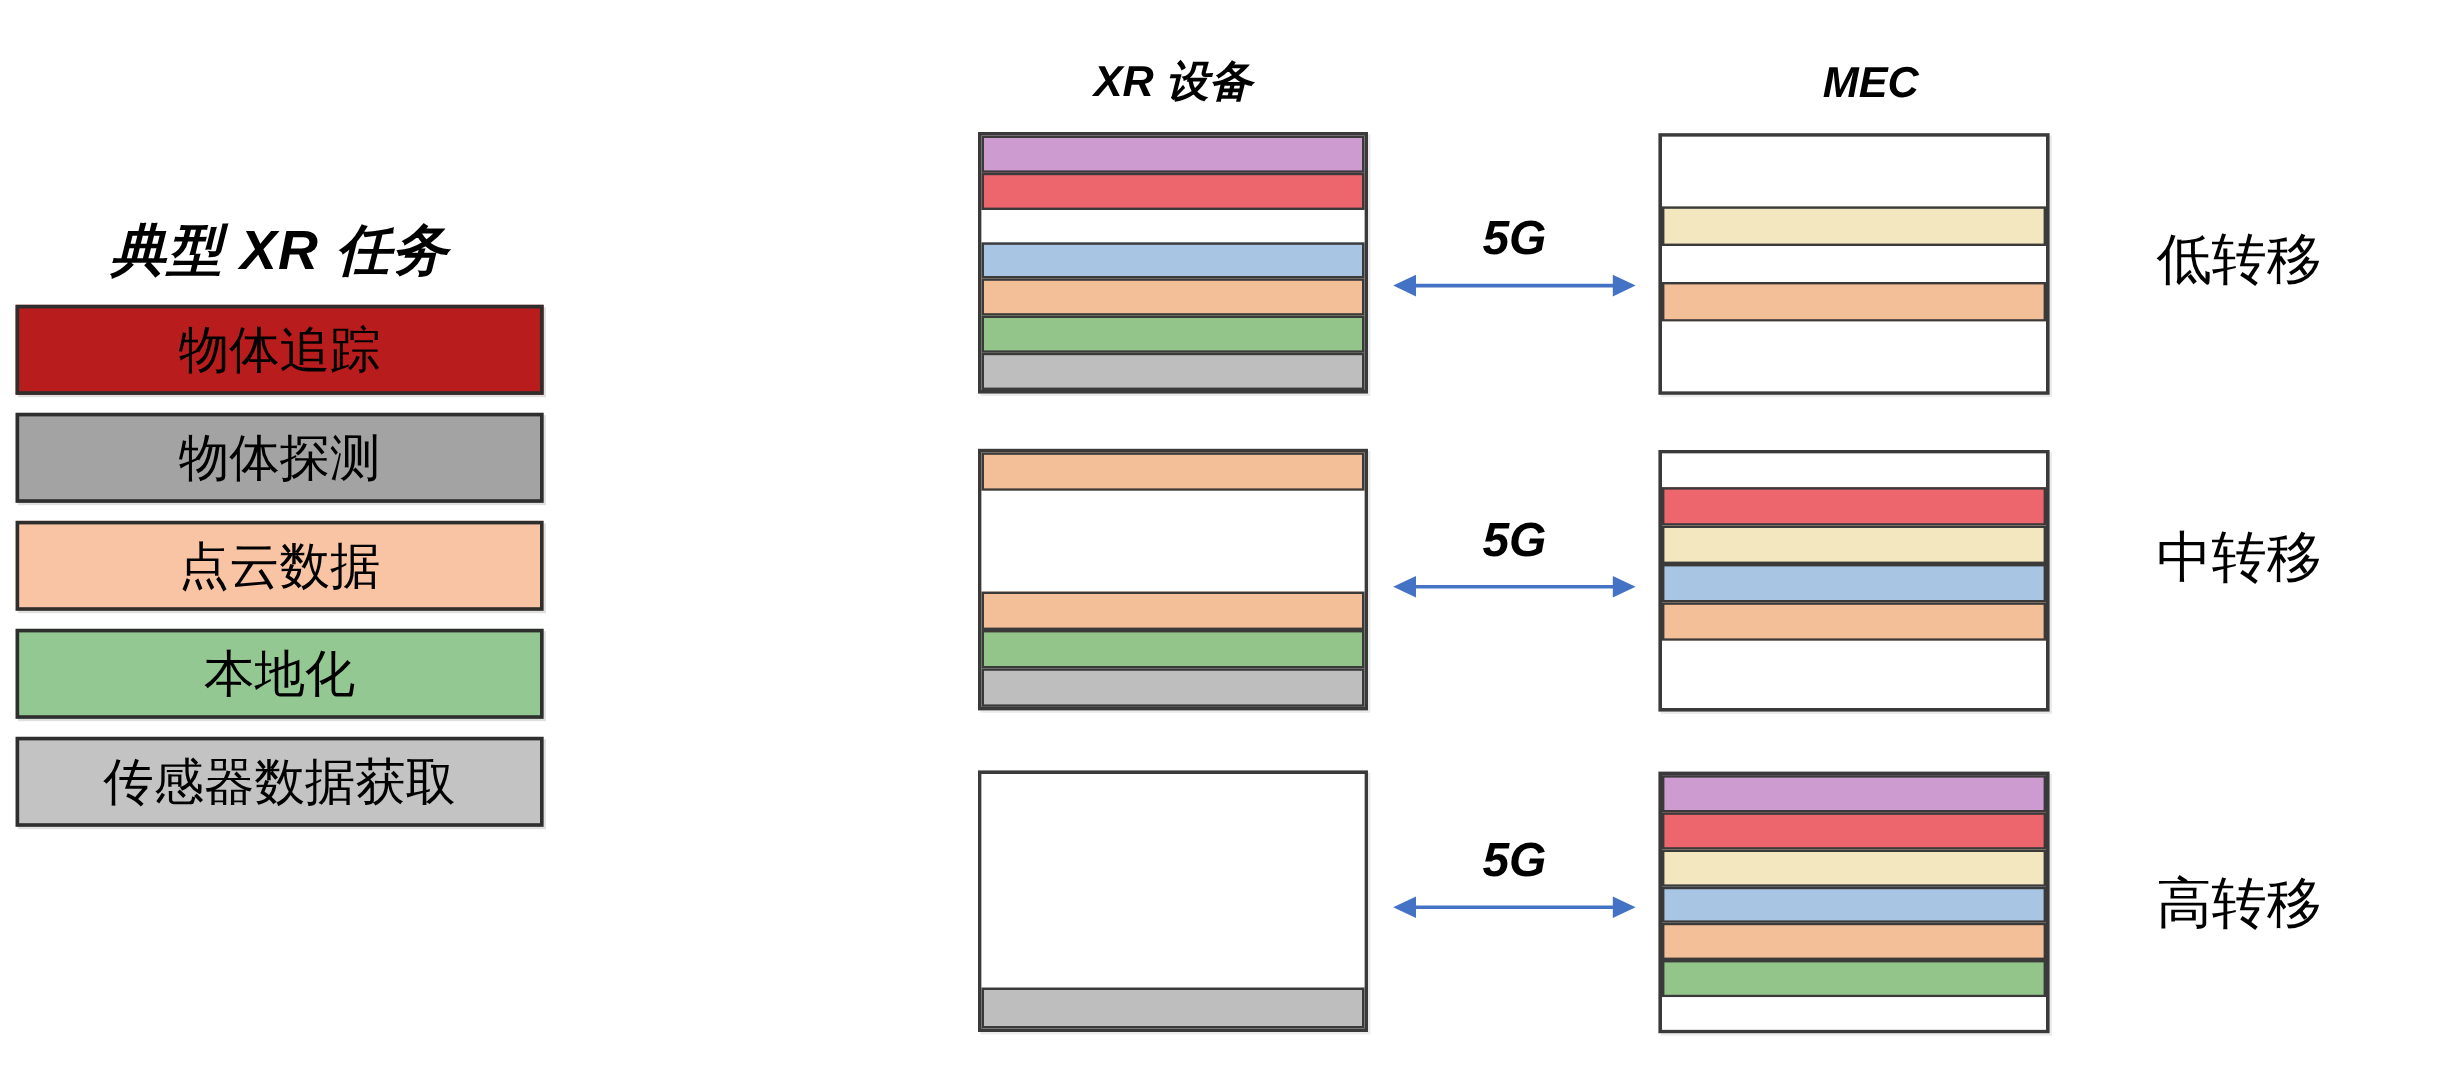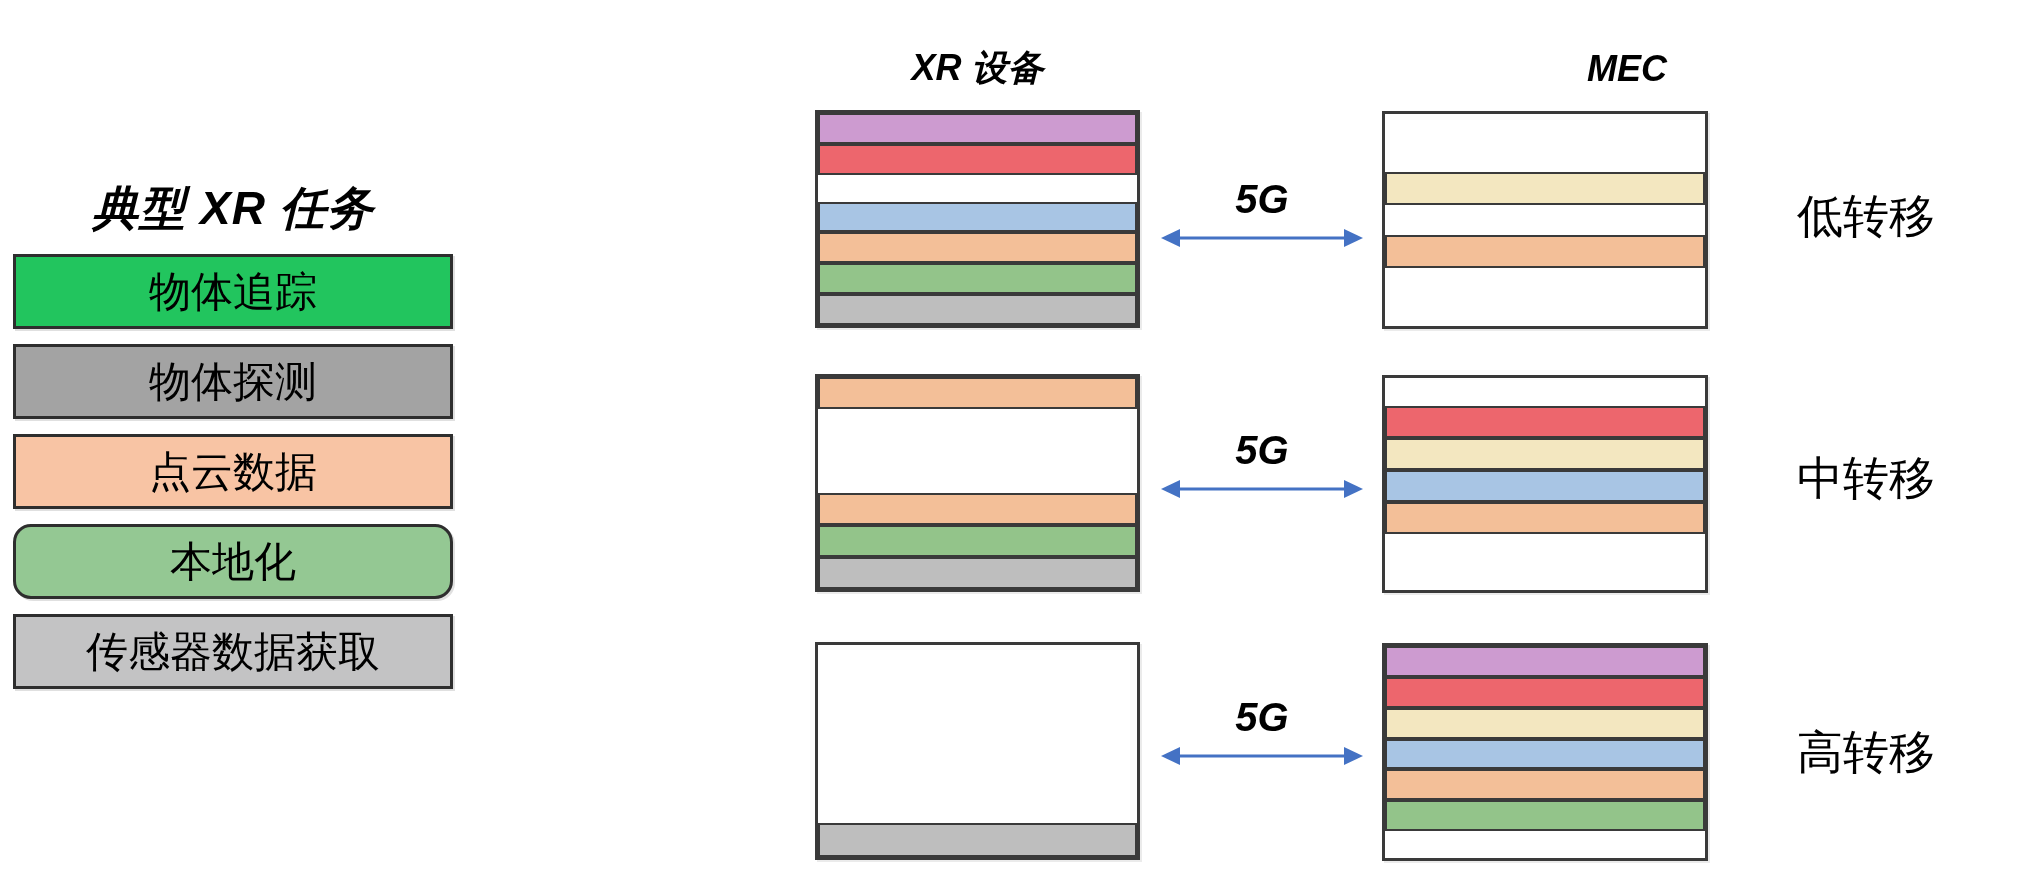--- a/index.html
+++ b/index.html
@@ -21,21 +21,21 @@
     border:3px solid #2e2e2e;display:flex;align-items:center;justify-content:center;
     font-size:42px;line-height:1;box-shadow:2px 2px 0 rgba(0,0,0,0.12);
   }
 
   
   .col-title{
     position:absolute;text-align:center;font-size:36px;font-weight:700;font-style:italic;
     white-space:nowrap;
   }
   .col-title.xr{left:815px;width:325px;top:44px;}
-  .col-title.mec{left:1464px;width:326px;top:48px;}
+  .col-title.mec{left:1396px;width:326px;top:48px;}
 
   
   .stackbox{
     position:absolute;box-sizing:border-box;border:3px solid #3a3a3a;background:#ffffff;
     display:flex;flex-direction:column;box-shadow:2px 2px 0 rgba(0,0,0,0.08);
   }
   .stripe{box-sizing:border-box;width:100%;}
   .stripe.colored{border:2px solid #3a3a3a;}
 
   
@@ -51,30 +51,30 @@
   }
 </style>
 </head>
 <body>
 
 <div class="canvas">
 
   <div class="legend">
     <div class="legend-title">典型 XR 任务</div>
     <div id="legend-items">
-        <div class="legend-bar" style="background: #22c55e;">
+        <div class="legend-bar" style="background: #b91c1c;">
           <span>物体追踪</span>
         </div>
         <div class="legend-bar" style="background: #a3a3a3;">
           <span>物体探测</span>
         </div>
         <div class="legend-bar" style="background: rgb(248, 196, 164); text-align: right;">
           <span>点云数据</span>
         </div>
-        <div class="legend-bar" style="background: rgb(148, 200, 147); border-radius: 18px;">
+        <div class="legend-bar" style="background: rgb(148, 200, 147);">
           <span>本地化</span>
         </div>
         <div class="legend-bar" style="background: rgb(195, 195, 196);">
           <span>传感器数据获取</span>
         </div>
       </div>
   </div>
 
   <div class="col-title xr">XR 设备</div>
   <div class="col-title mec">MEC</div>
@@ -121,21 +121,21 @@
         <div class="stripe" style="flex: 2 1 0px; background: rgb(255, 255, 255);"></div>
       </div>
       <div class="connector" style="left: 1160px; top: 426px;">
         <div class="fiveg-label">5G</div>
         <svg width="204" height="26" viewBox="0 0 204 26" class="arrow-svg">
           <line x1="16" y1="13" x2="188" y2="13" stroke="#4472c4" stroke-width="3"></line>
           <polygon points="1,13 20,4 20,22" fill="#4472c4"></polygon>
           <polygon points="203,13 184,4 184,22" fill="#4472c4"></polygon>
         </svg>
       </div>
-      <div class="level-label" style="top: 453px;">中转移</div>
+      <div class="level-label" style="top: 439px;">中转移</div>
       <div class="stackbox" style="left: 815px; top: 642px; width: 325px; height: 218px;">
         <div class="stripe" style="flex: 6 1 0px; background: rgb(255, 255, 255);"></div>
         <div class="stripe colored" style="flex: 1 1 0px; background: rgb(190, 190, 190);"></div>
       </div>
       <div class="stackbox" style="left: 1382px; top: 643px; width: 326px; height: 218px;">
         <div class="stripe colored" style="flex: 1 1 0px; background: rgb(205, 155, 208);"></div>
         <div class="stripe colored" style="flex: 1 1 0px; background: rgb(237, 102, 109);"></div>
         <div class="stripe colored" style="flex: 1 1 0px; background: rgb(243, 231, 192);"></div>
         <div class="stripe colored" style="flex: 1 1 0px; background: rgb(168, 197, 228);"></div>
         <div class="stripe colored" style="flex: 1 1 0px; background: rgb(243, 191, 152);"></div>

